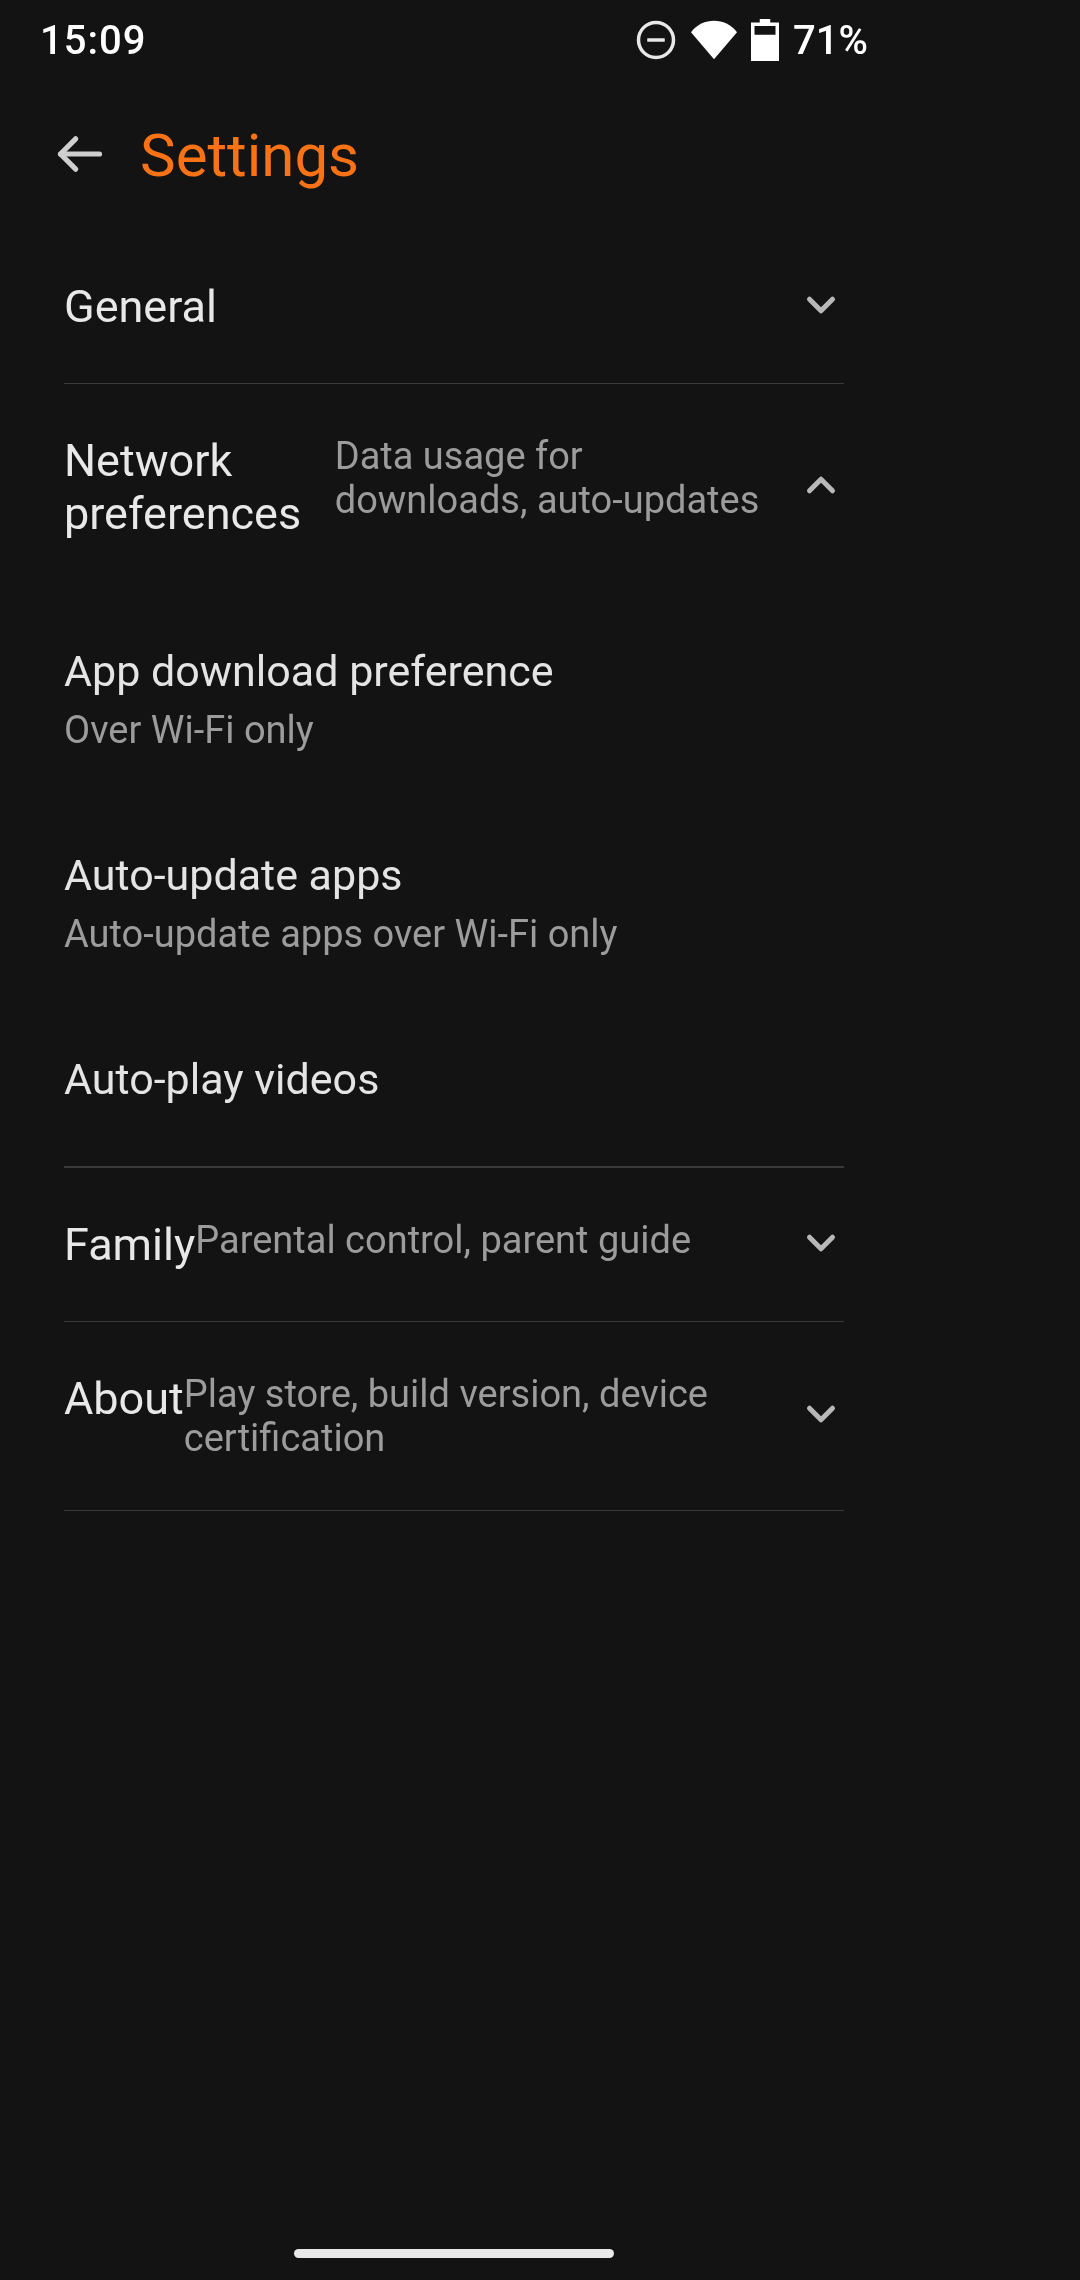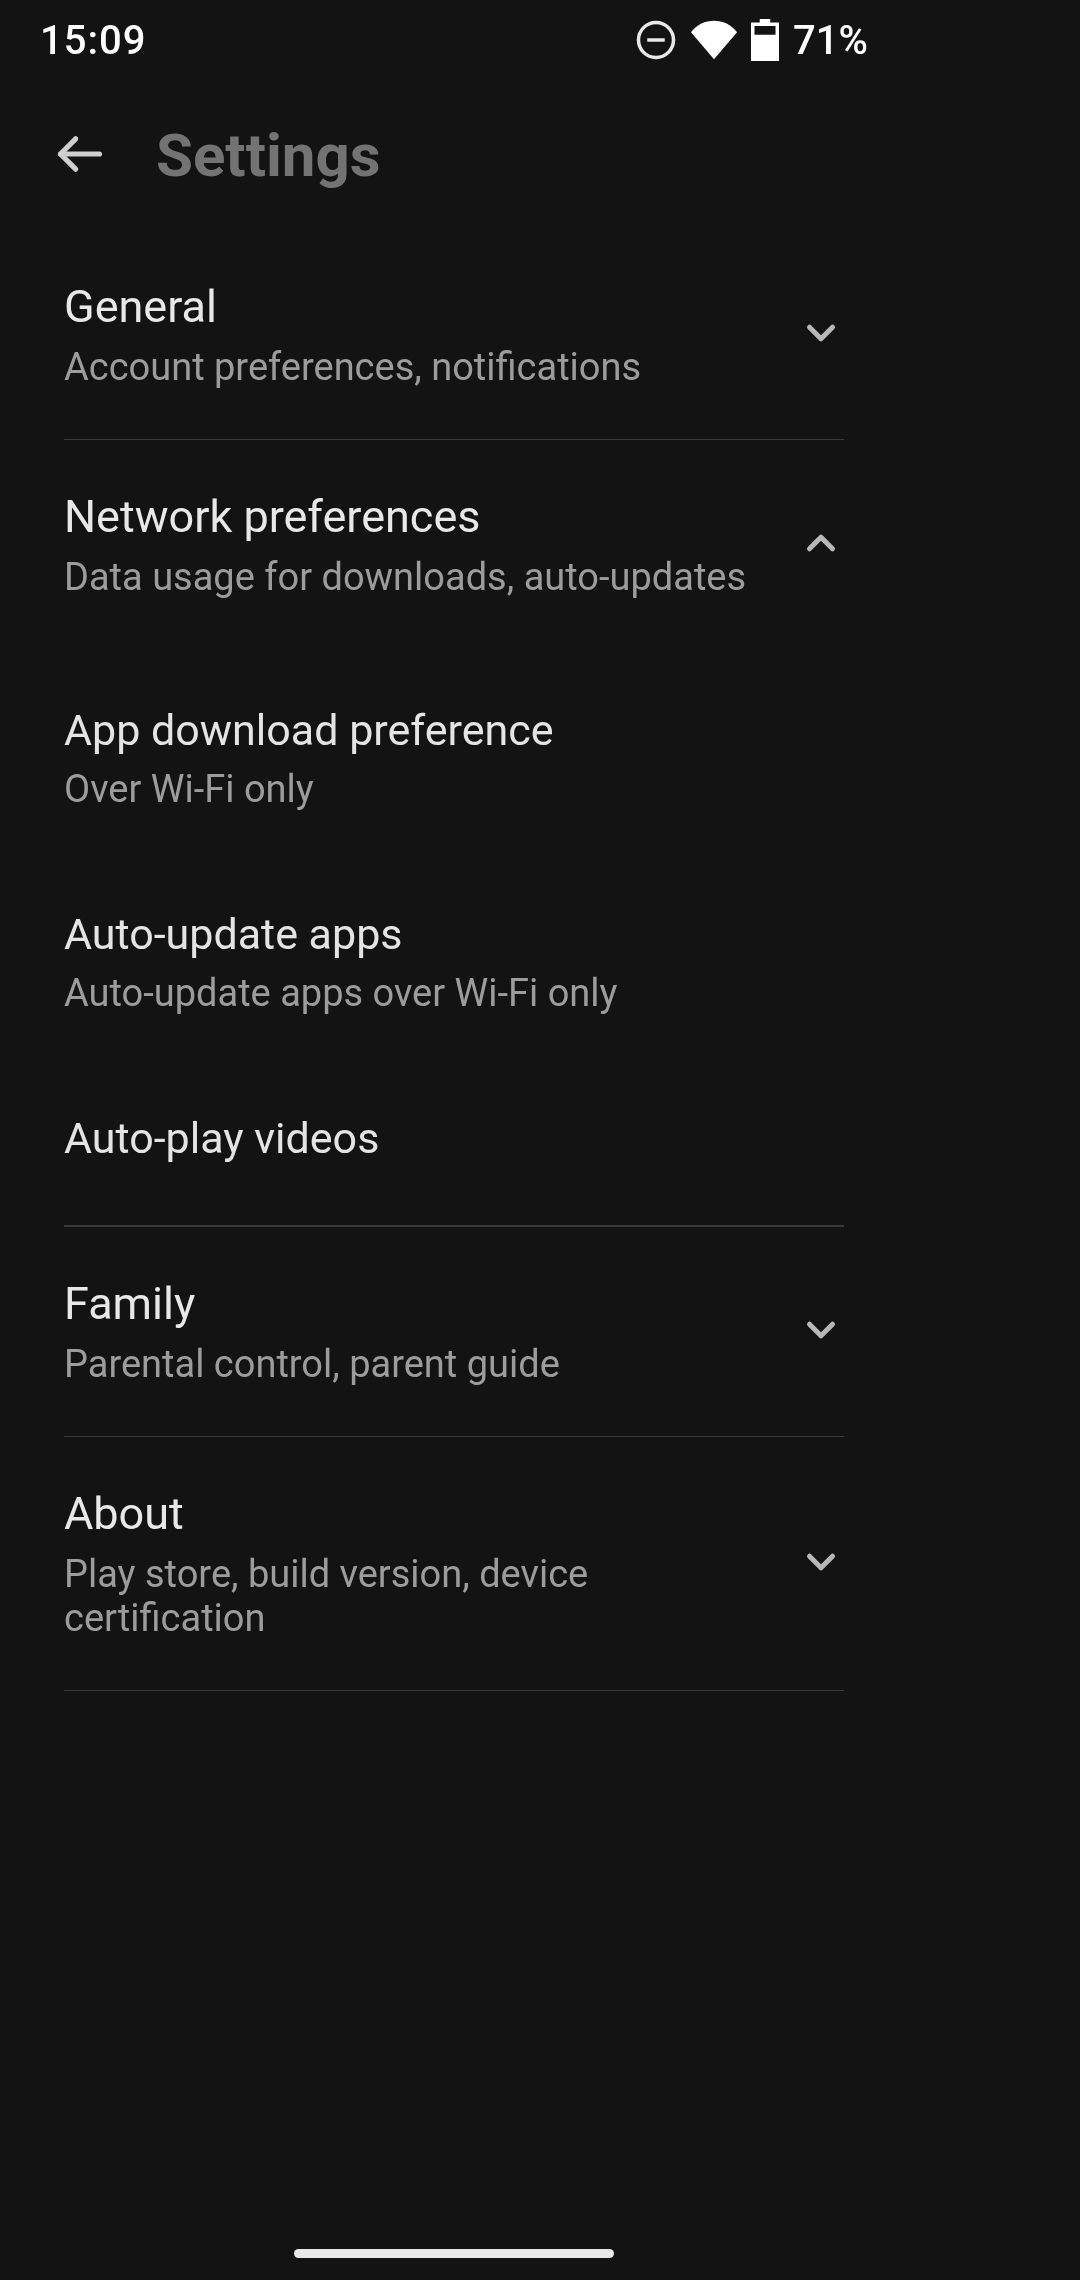--- a/index.html
+++ b/index.html
@@ -8,28 +8,28 @@
 
   
   .status-bar { height: 80px; display: flex; align-items: center; justify-content: space-between; padding: 0 40px; font-size: 40px; font-weight: 500; color: #ffffff; }
   .status-left { letter-spacing: 1px; }
   .status-right { display: flex; align-items: center; gap: 14px; }
   .status-right svg { display: block; }
 
   
   .app-bar { height: 150px; display: flex; align-items: center; padding-left: 30px; }
   .back-btn { width: 100px; height: 100px; display: flex; align-items: center; justify-content: center; border: none; background: transparent; color: #cfcfcf; border-radius: 50%; }
-  .app-title { font-size: 60px; font-weight: 700; color: #737373; margin-left: 26px; }
+  .app-title { font-size: 60px; font-weight: 400; color: #f97316; margin-left: 10px; }
 
   
   .content { padding: 0 0 0 0; }
   .section { padding: 0 64px; }
   .section-header { display: flex; align-items: center; justify-content: space-between; padding: 50px 0 50px 0; }
   .section-header.expanded { padding-bottom: 50px; }
-  .section-texts { display: flex; flex-direction: column; gap: 12px; }
+  .section-texts { display: flex; gap: 0; }
   .section-title { font-size: 45px; font-weight: 400; color: #e8e8e8; }
   .section-sub { font-size: 38px; color: #9c9c9c; font-weight: 400; }
   .chevron { flex: 0 0 auto; margin-left: 20px; }
   .divider { border: none; border-top: 1px solid #3a3a3a; margin: 0 64px; }
 
   
   .sub-item { padding: 36px 0; }
   .sub-title { font-size: 43px; font-weight: 400; color: #e4e4e4; margin-bottom: 12px; }
   .sub-value { font-size: 38px; color: #9c9c9c; }
   .sub-gap-top { margin-top: 20px; }
@@ -78,21 +78,20 @@
     </button>
     <div class="app-title">Settings</div>
   </div>
 
   <div class="content">
 
     <div class="section">
       <div class="section-header">
         <div class="section-texts">
           <div class="section-title">General</div>
-          <div class="section-sub">Account preferences, notifications</div>
         </div>
         <span class="chevron">
           <svg width="46" height="46" viewBox="0 0 24 24" fill="none" stroke="#b8b8b8" stroke-width="2.6" stroke-linecap="round" stroke-linejoin="round">
               <polyline points="6 9 12 15 18 9"></polyline>
             </svg>
         </span>
       </div>
     </div>
     <hr class="divider">
 

